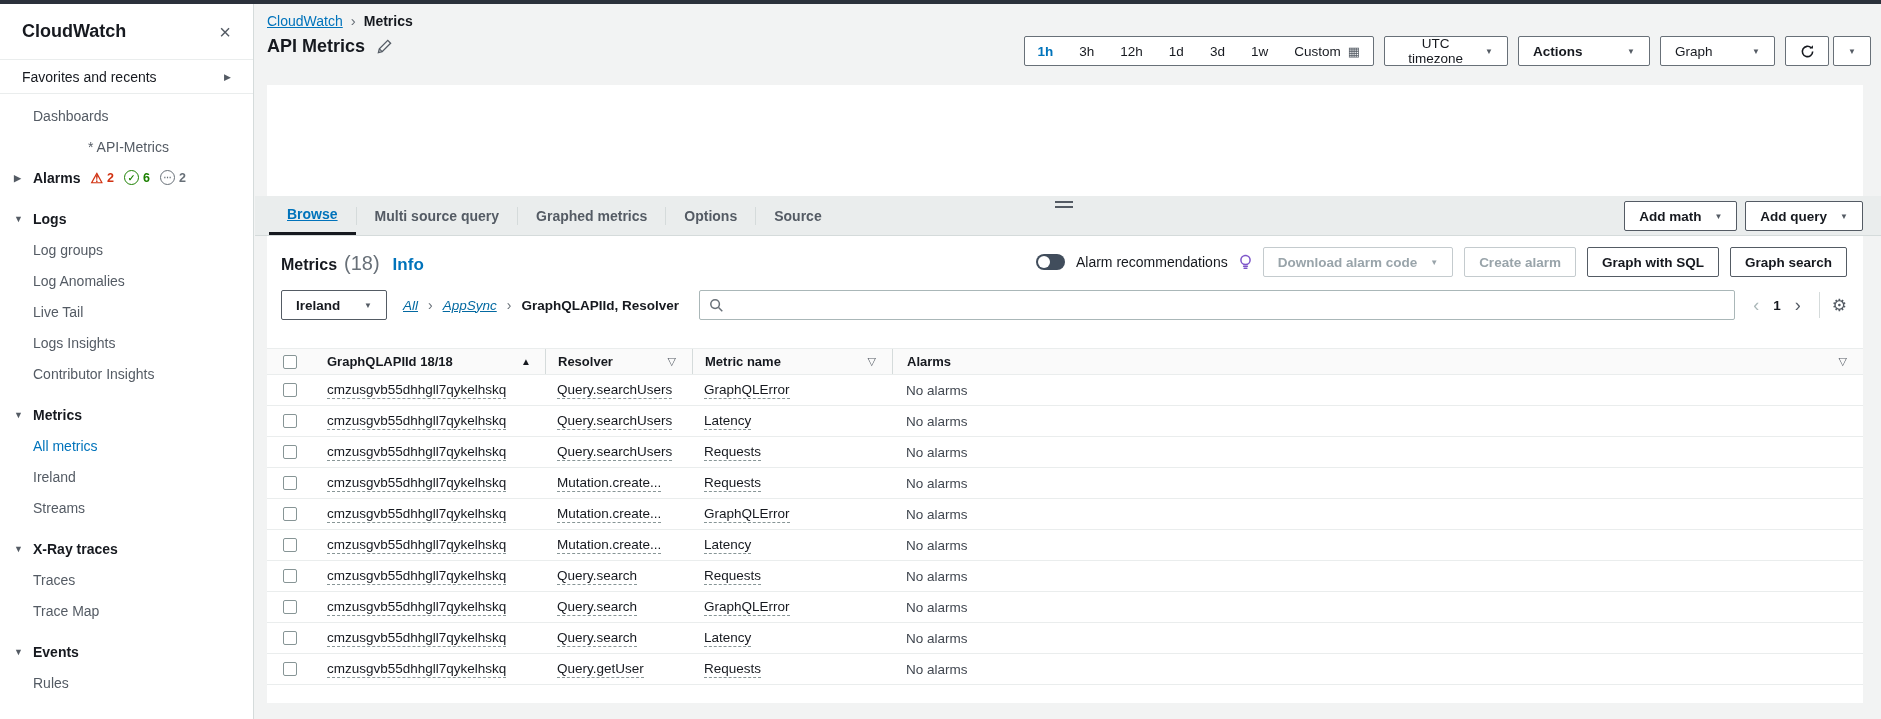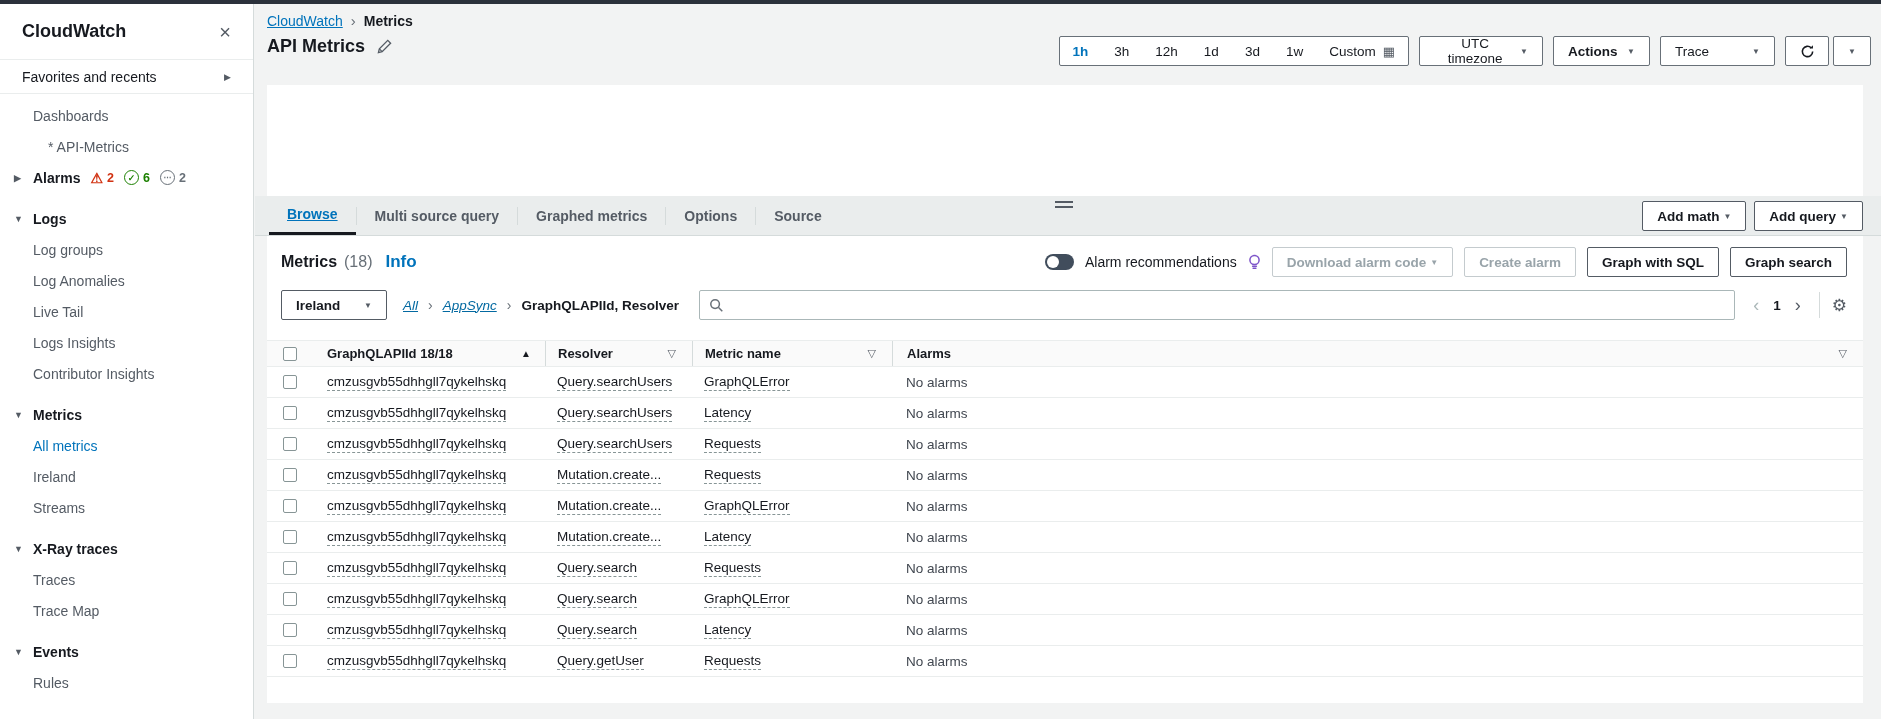--- a/index.html
+++ b/index.html
@@ -18,21 +18,21 @@
                 align-items: center; justify-content: space-between; padding: 0 22px; }
   .side-title .t { font-size: 18px; font-weight: bold; }
   .close-x { font-size: 20px; color: #545b64; cursor: pointer; line-height: 1; }
   .fav-row { height: 34px; border-bottom: 1px solid #eaeded; display: flex;
              align-items: center; justify-content: space-between; padding: 0 22px; color: #16191f; }
   .fav-row .tri-r { font-size: 9px; color: #545b64; }
   .nav { padding-top: 6px; }
   .nav-row { height: 31px; display: flex; align-items: center; padding-left: 33px;
              color: #545b64; cursor: pointer; font-size: 14px; }
   .nav-row.plain { color: #545b64; }
-  .nav-row.indent2 { padding-left: 48px; }
+  .nav-row.indent2 { padding-left: 88px; }
   .nav-header { font-weight: bold; color: #16191f; padding-left: 14px; }
   .nav-header .tri { font-size: 9px; color: #545b64; width: 19px; display: inline-block; }
   .nav-header.gap { margin-top: 10px; }
   .nav-row.active { color: #0073bb; font-weight: normal; }
   .alarm-ic { margin-left: 10px; display: inline-flex; align-items: center; gap: 4px; }
   .warn-tri { color: #d13212; font-size: 14px; font-weight: bold; }
   .cnt-red { color: #d13212; font-size: 12.5px; font-weight: bold; }
   .cnt-green { color: #1d8102; font-size: 12.5px; font-weight: bold; }
   .cnt-gray { color: #687078; font-size: 12.5px; font-weight: bold; }
   .circle-ic { width: 15px; height: 15px; border-radius: 50%; display: inline-flex;
@@ -49,21 +49,21 @@
   .page-title-row h1 { font-size: 18px; font-weight: bold; }
   .pencil { color: #545b64; cursor: pointer; display: inline-flex; }
   
   .toolbar { position: absolute; top: 32px; right: 10px; display: flex; gap: 10px; align-items: center; }
   .seg { display: flex; border: 1px solid #687078; background: #fff; height: 30px; align-items: stretch; border-radius: 2px; }
   .seg-item { padding: 0 13px; display: flex; align-items: center; font-size: 13.5px; color: #16191f; cursor: pointer; }
   .seg-item.sel { color: #0073bb; font-weight: bold; }
   .seg-item.custom { gap: 7px; }
   .cal { font-size: 13px; color: #545b64; }
   .btn { background: #fff; border: 1px solid #687078; border-radius: 2px; height: 30px;
-         display: inline-flex; align-items: center; gap: 4px; padding: 0 14px;
+         display: inline-flex; align-items: center; gap: 13px; padding: 0 14px;
          font-size: 13.5px; color: #16191f; cursor: pointer; justify-content: space-between; }
   .btn .dd { font-size: 8px; color: #545b64; }
   .btn.bold { font-weight: bold; }
   .btn.w120 { width: 124px; }
   .btn.w115 { width: 115px; }
   .iconbtn { width: 44px; padding: 0; justify-content: center; }
   .splitbtn { width: 38px; padding: 0; justify-content: center; margin-left: -6px; }
   
   .graph-panel { position: absolute; left: 12px; right: 18px; top: 81px; height: 111px; background: #fff; }
   
@@ -74,21 +74,21 @@
   .tab.active { color: #0073bb; border-bottom: 3px solid #16191f; text-decoration: underline; }
   .tabsep { width: 1px; background: #d5dbdb; height: 18px; align-self: center; }
   .eq-handle { position: absolute; left: 800px; top: 5px; width: 18px; cursor: row-resize; }
   .eq-handle i { display: block; height: 2px; background: #545b64; margin-bottom: 3px; }
   .tab-actions { position: absolute; right: 18px; top: 5px; display: flex; gap: 8px; }
   .tab-actions .btn { font-weight: bold; border-color: #545b64; }
   
   .panel { position: absolute; left: 12px; right: 18px; top: 232px; height: 467px; background: #fff; }
   .panel-head { position: absolute; left: 14px; top: 16px; display: flex; align-items: baseline; gap: 7px; }
   .panel-head .h { font-size: 16px; font-weight: bold; }
-  .panel-head .c { font-size: 16px; color: #687078; }
+  .panel-head .c { font-size: 20px; color: #687078; }
   .panel-head .info { font-size: 17px; color: #0073bb; font-weight: bold; cursor: pointer; margin-left: 6px; }
   .panel-controls { position: absolute; right: 16px; top: 11px; display: flex; align-items: center; gap: 11px; }
   .toggle { width: 29px; height: 16px; border-radius: 8px; background: #414d5c; position: relative; cursor: pointer; }
   .toggle .knob { position: absolute; left: 2px; top: 2px; width: 12px; height: 12px; border-radius: 50%; background: #fff; }
   .tog-label { font-size: 14px; color: #16191f; }
   .bulb { display: inline-flex; }
   .btn.disabled { border-color: #c4cbce; color: #99a4aa; font-weight: bold; cursor: default; }
   .btn.disabled .dd { color: #99a4aa; }
   .btn.strong { border-color: #545b64; font-weight: bold; }
   
@@ -103,21 +103,21 @@
   .searchbox input { border: none; outline: none; flex: 1; font-size: 13.5px; font-style: italic;
                      color: #16191f; font-family: "Liberation Sans", sans-serif; background: transparent; }
   .searchbox input::placeholder { color: #687078; font-style: italic; }
   .pager { display: flex; align-items: center; gap: 14px; padding: 0 6px; }
   .pg-prev { color: #aab7b8; font-size: 18px; cursor: default; }
   .pg-next { color: #545b64; font-size: 18px; cursor: pointer; }
   .pg-num { font-weight: bold; font-size: 13.5px; }
   .vdiv { width: 1px; height: 26px; background: #d5dbdb; }
   .gear { color: #545b64; font-size: 17px; cursor: pointer; }
   
-  .tbl { position: absolute; left: 0; right: 0; top: 104px; }
+  .tbl { position: absolute; left: 0; right: 0; top: 112px; }
   .thead { height: 27px; background: #fafafa; border-top: 1px solid #eaeded; border-bottom: 1px solid #eaeded;
            display: flex; align-items: stretch; font-size: 13px; font-weight: bold; }
   .trow { height: 31px; display: flex; align-items: stretch; font-size: 13.5px; border-bottom: 1px solid #eaeded; }
   .col-id { width: 278px; display: flex; align-items: center; padding-left: 16px; }
   .col-res { width: 147px; display: flex; align-items: center; padding-left: 12px; }
   .col-met { width: 200px; display: flex; align-items: center; padding-left: 12px; }
   .col-al  { flex: 1; display: flex; align-items: center; padding: 0 14px; }
   .thead .col-res, .thead .col-met, .thead .col-al { border-left: 1px solid #d5dbdb; }
   .cb { width: 14px; height: 14px; border: 1px solid #879596; border-radius: 2px; background: #fff;
         cursor: pointer; flex: none; }
@@ -227,26 +227,26 @@
       <span class="seg-item">1w</span>
       <span class="seg-item custom">
         <span>Custom</span>
         <span class="cal">▦</span>
       </span>
     </div>
     <button class="btn w120">
       <span>UTC timezone</span>
       <span class="dd">▼</span>
     </button>
-    <button class="btn bold" style="width:97px">
+    <button class="btn bold" style="width:132px">
       <span>Actions</span>
       <span class="dd">▼</span>
     </button>
     <button class="btn w115">
-      <span>Trace</span>
+      <span>Graph</span>
       <span class="dd">▼</span>
     </button>
     <button class="btn iconbtn">
       <span style="display:inline-flex">
         <svg width="15" height="15" viewBox="0 0 16 16">
             <path d="M13.5 8a5.5 5.5 0 1 1-1.6-3.9" fill="none" stroke="#16191f" stroke-width="1.7"></path>
             <path d="M13.8 1.2v3.6h-3.6z" fill="#16191f"></path>
           </svg>
       </span>
     </button>

